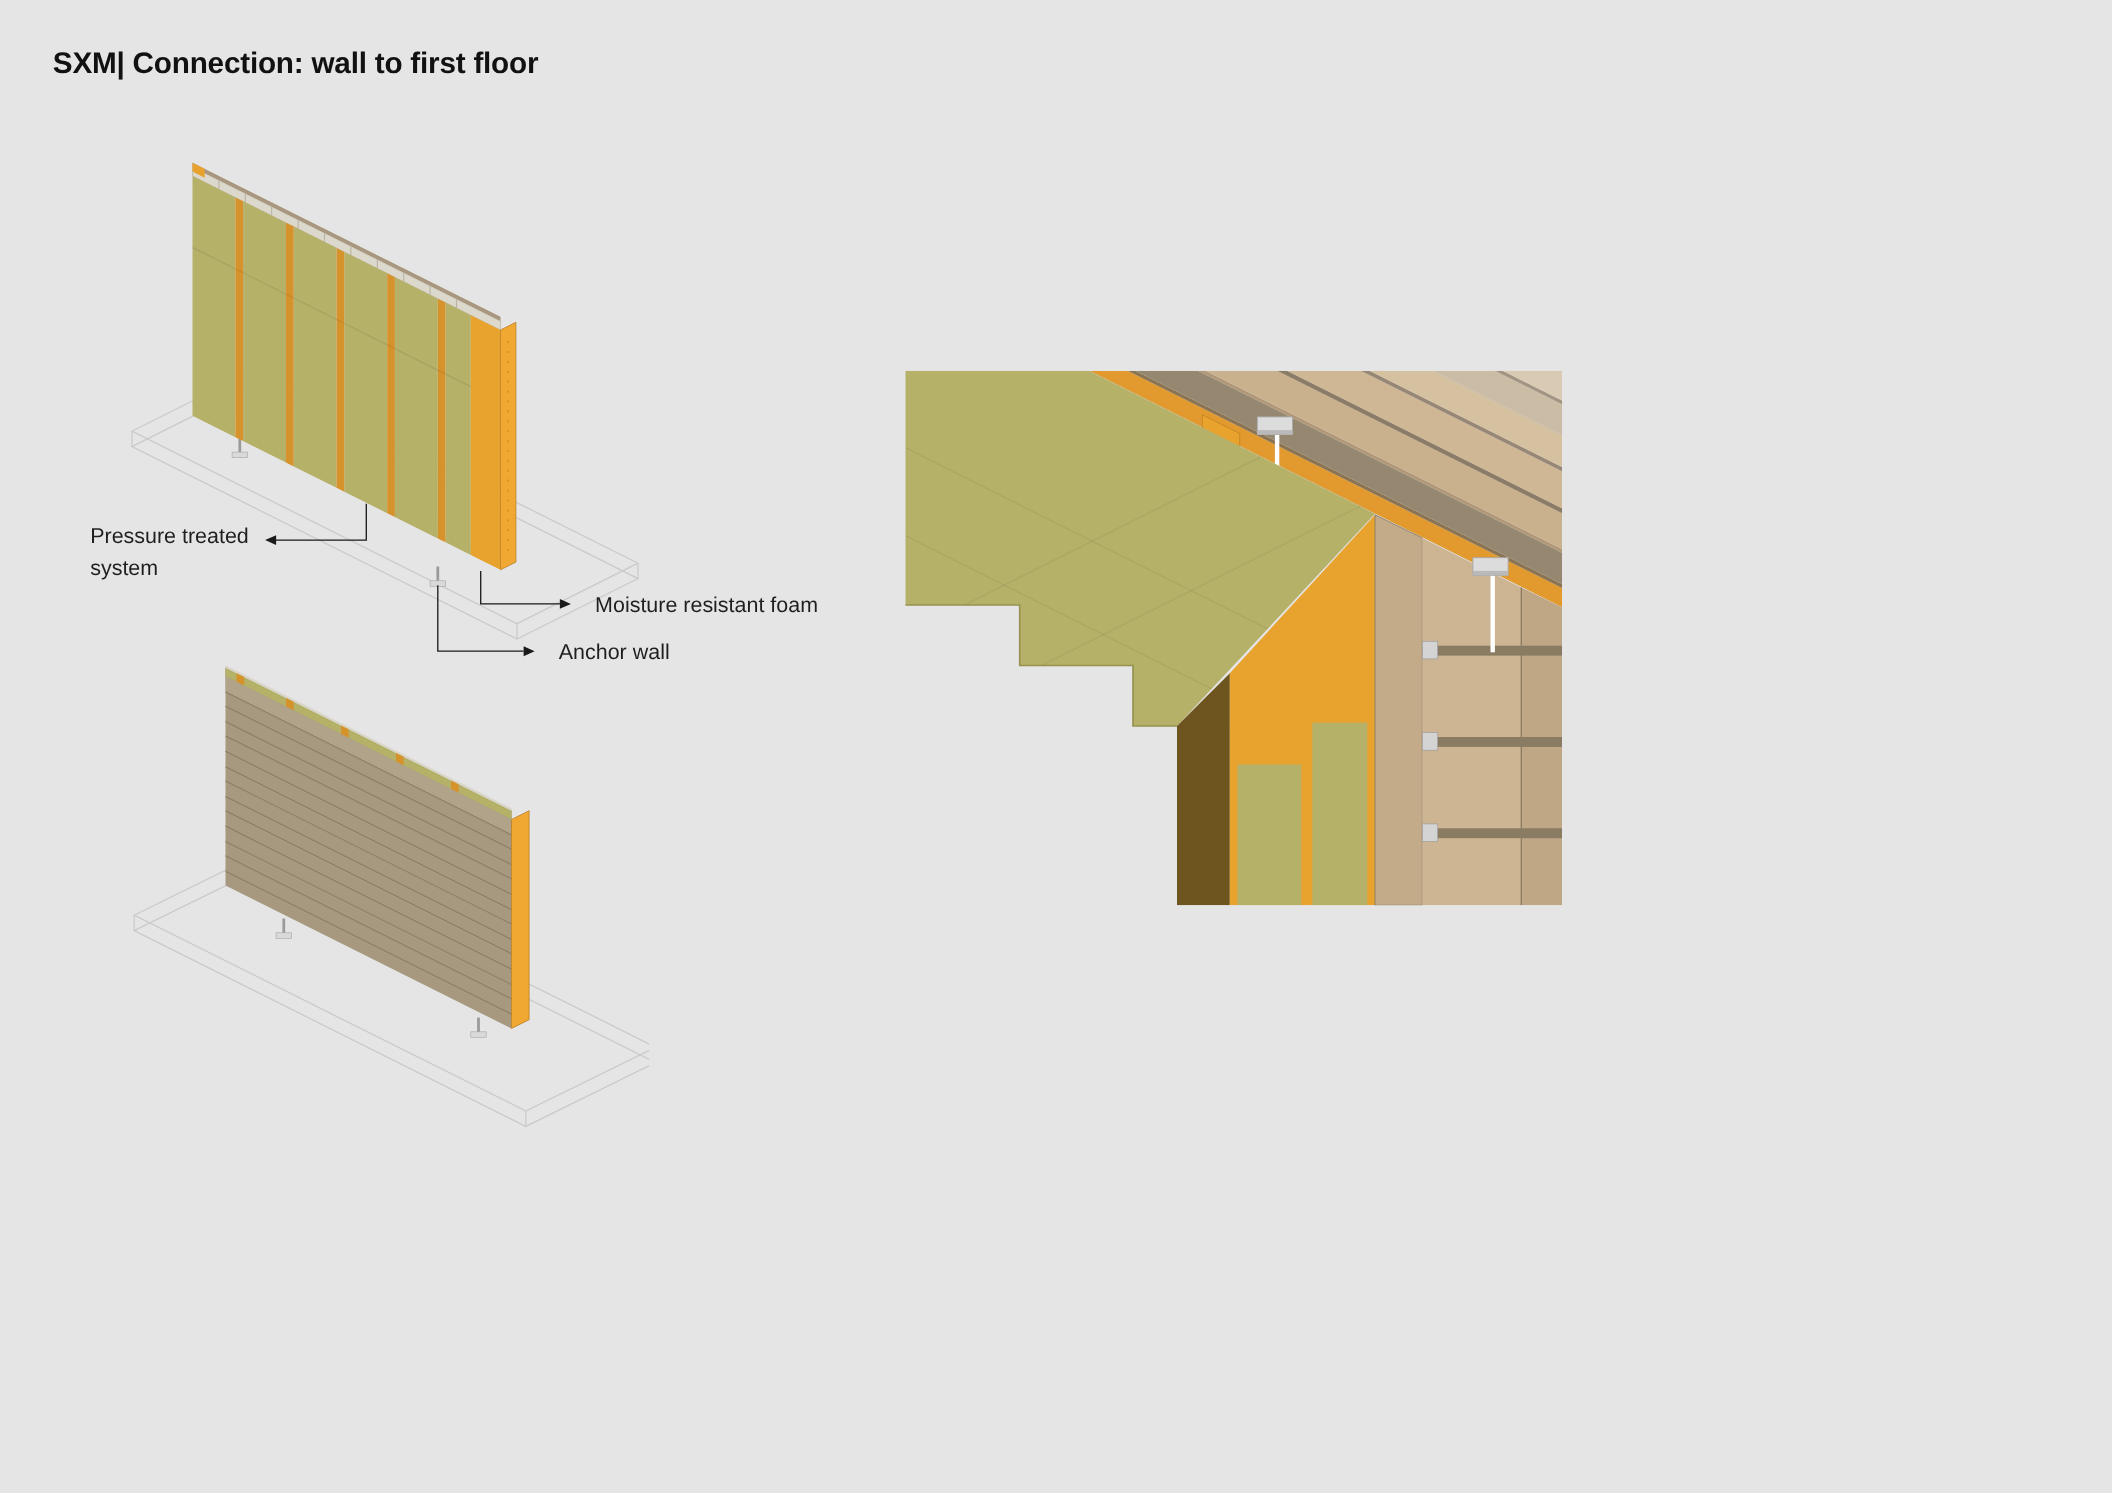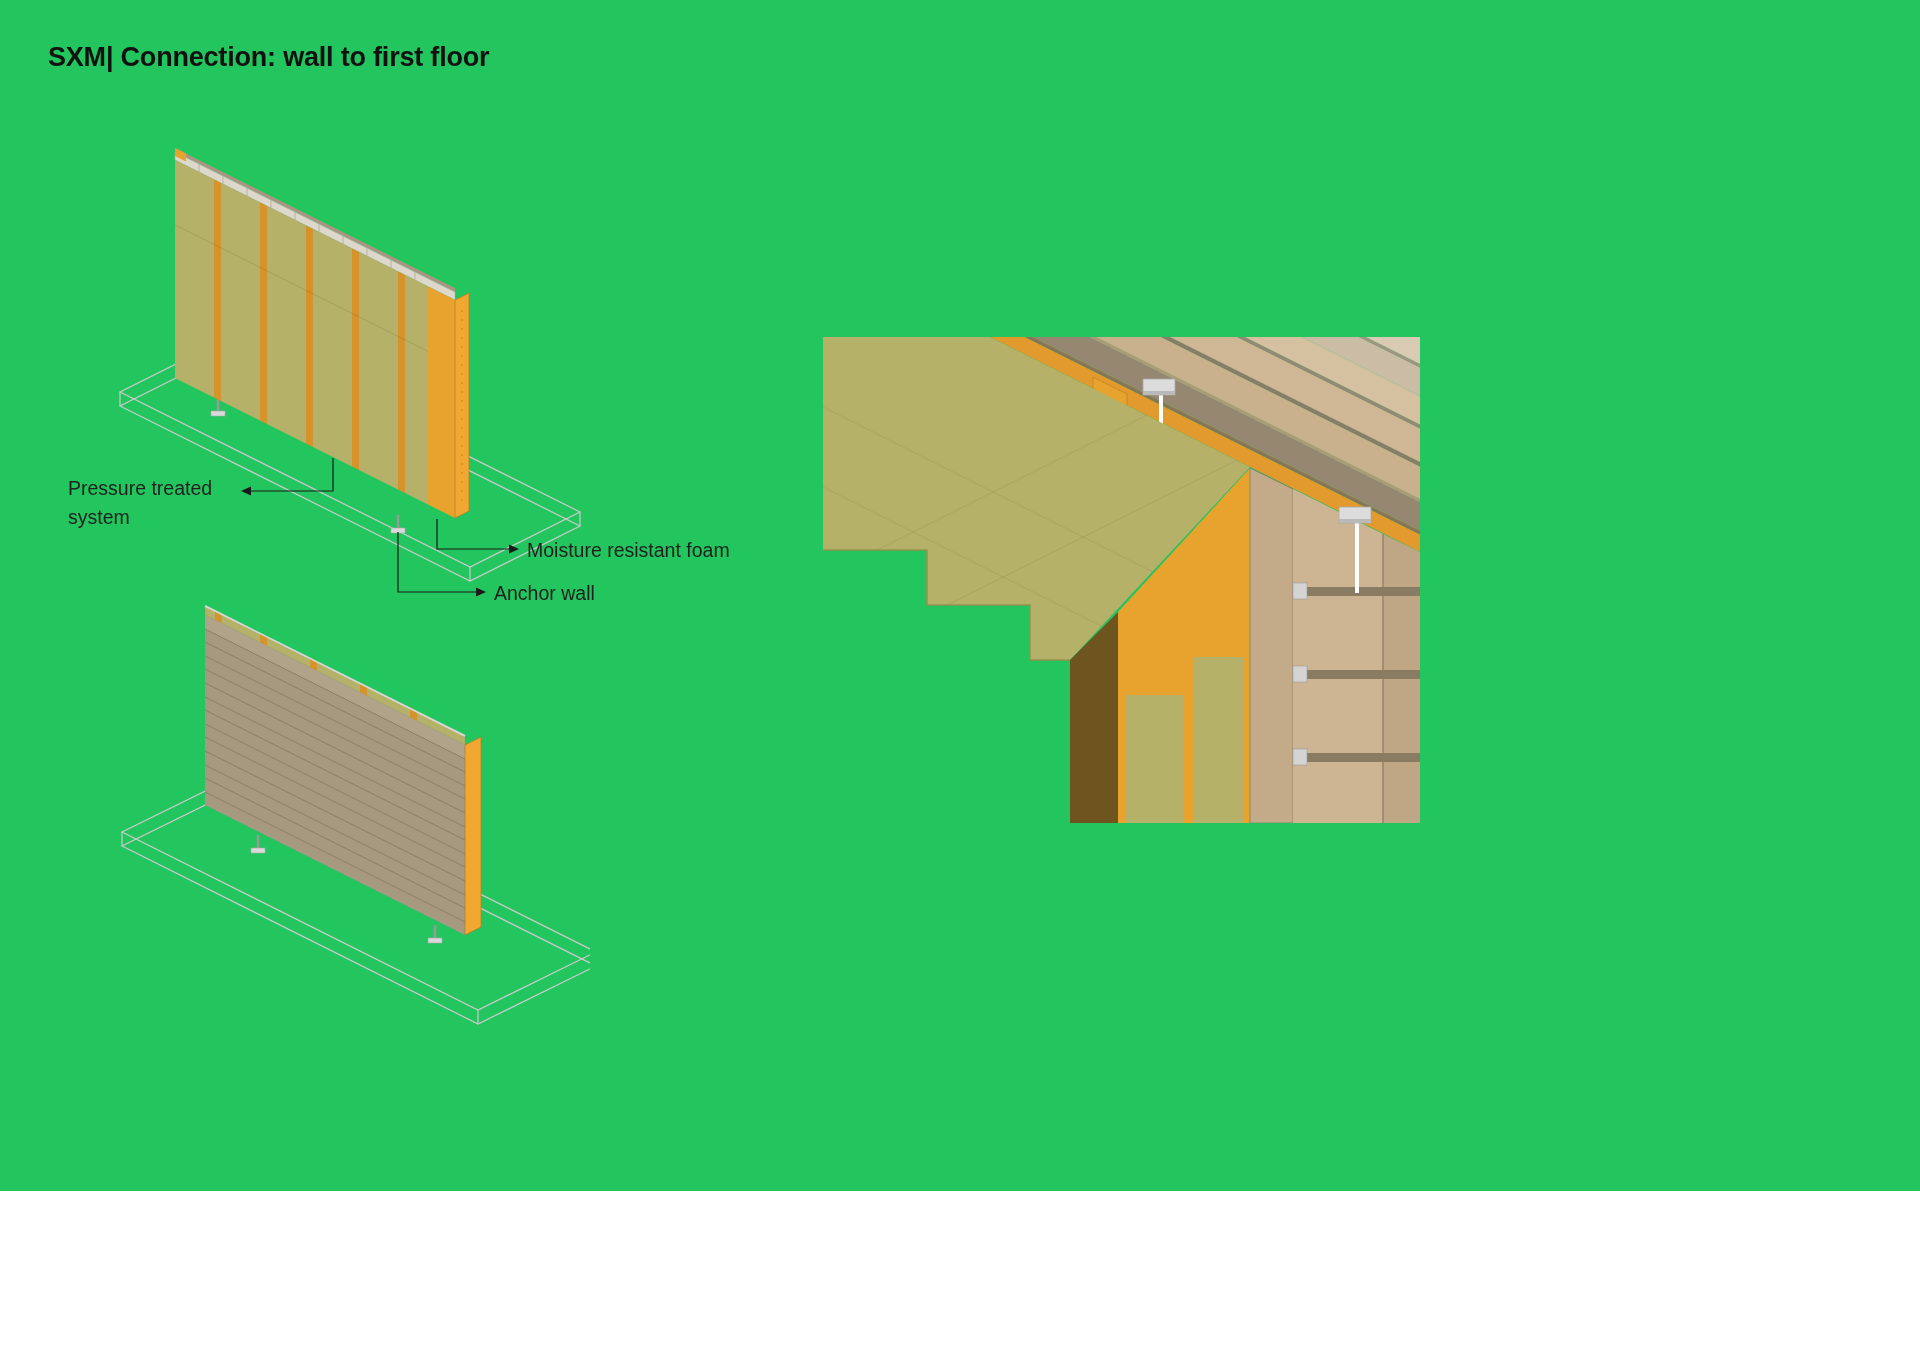--- a/index.html
+++ b/index.html
@@ -4,22 +4,22 @@
 <style>
   * { margin: 0; padding: 0; box-sizing: border-box; }
   html, body { background: #ffffff; }
   body {
     font-family: "Liberation Sans", sans-serif;
     color: #1a1a1a;
   }
   .page {
     position: relative;
     width: 1920px;
-    height: 1191px;
-    background: #22c55e;
+    height: 1357px;
+    background: #e5e5e5;
     overflow: hidden;
   }
   .page-title {
     position: absolute;
     left: 48px;
     top: 42px;
     font-size: 27px;
     font-weight: 700;
     letter-spacing: -0.2px;
     color: #111111;
@@ -36,20 +36,21 @@
     font-size: 21px;
     line-height: 30px;
     color: #1f1f1f;
   }
   .label {
     position: absolute;
     font-size: 19.5px;
     line-height: 29px;
     color: #1f1f1f;
     white-space: nowrap;
+    margin-left: 14px;
   }
   .label-pressure { left: 68px;  top: 474px; }
   .label-moisture { left: 527px; top: 536px; }
   .label-anchor   { left: 494px; top: 579px; }
   svg.leaders {
     position: absolute;
     left: 0; top: 0;
     width: 1920px; height: 1357px;
     pointer-events: none;
   }

